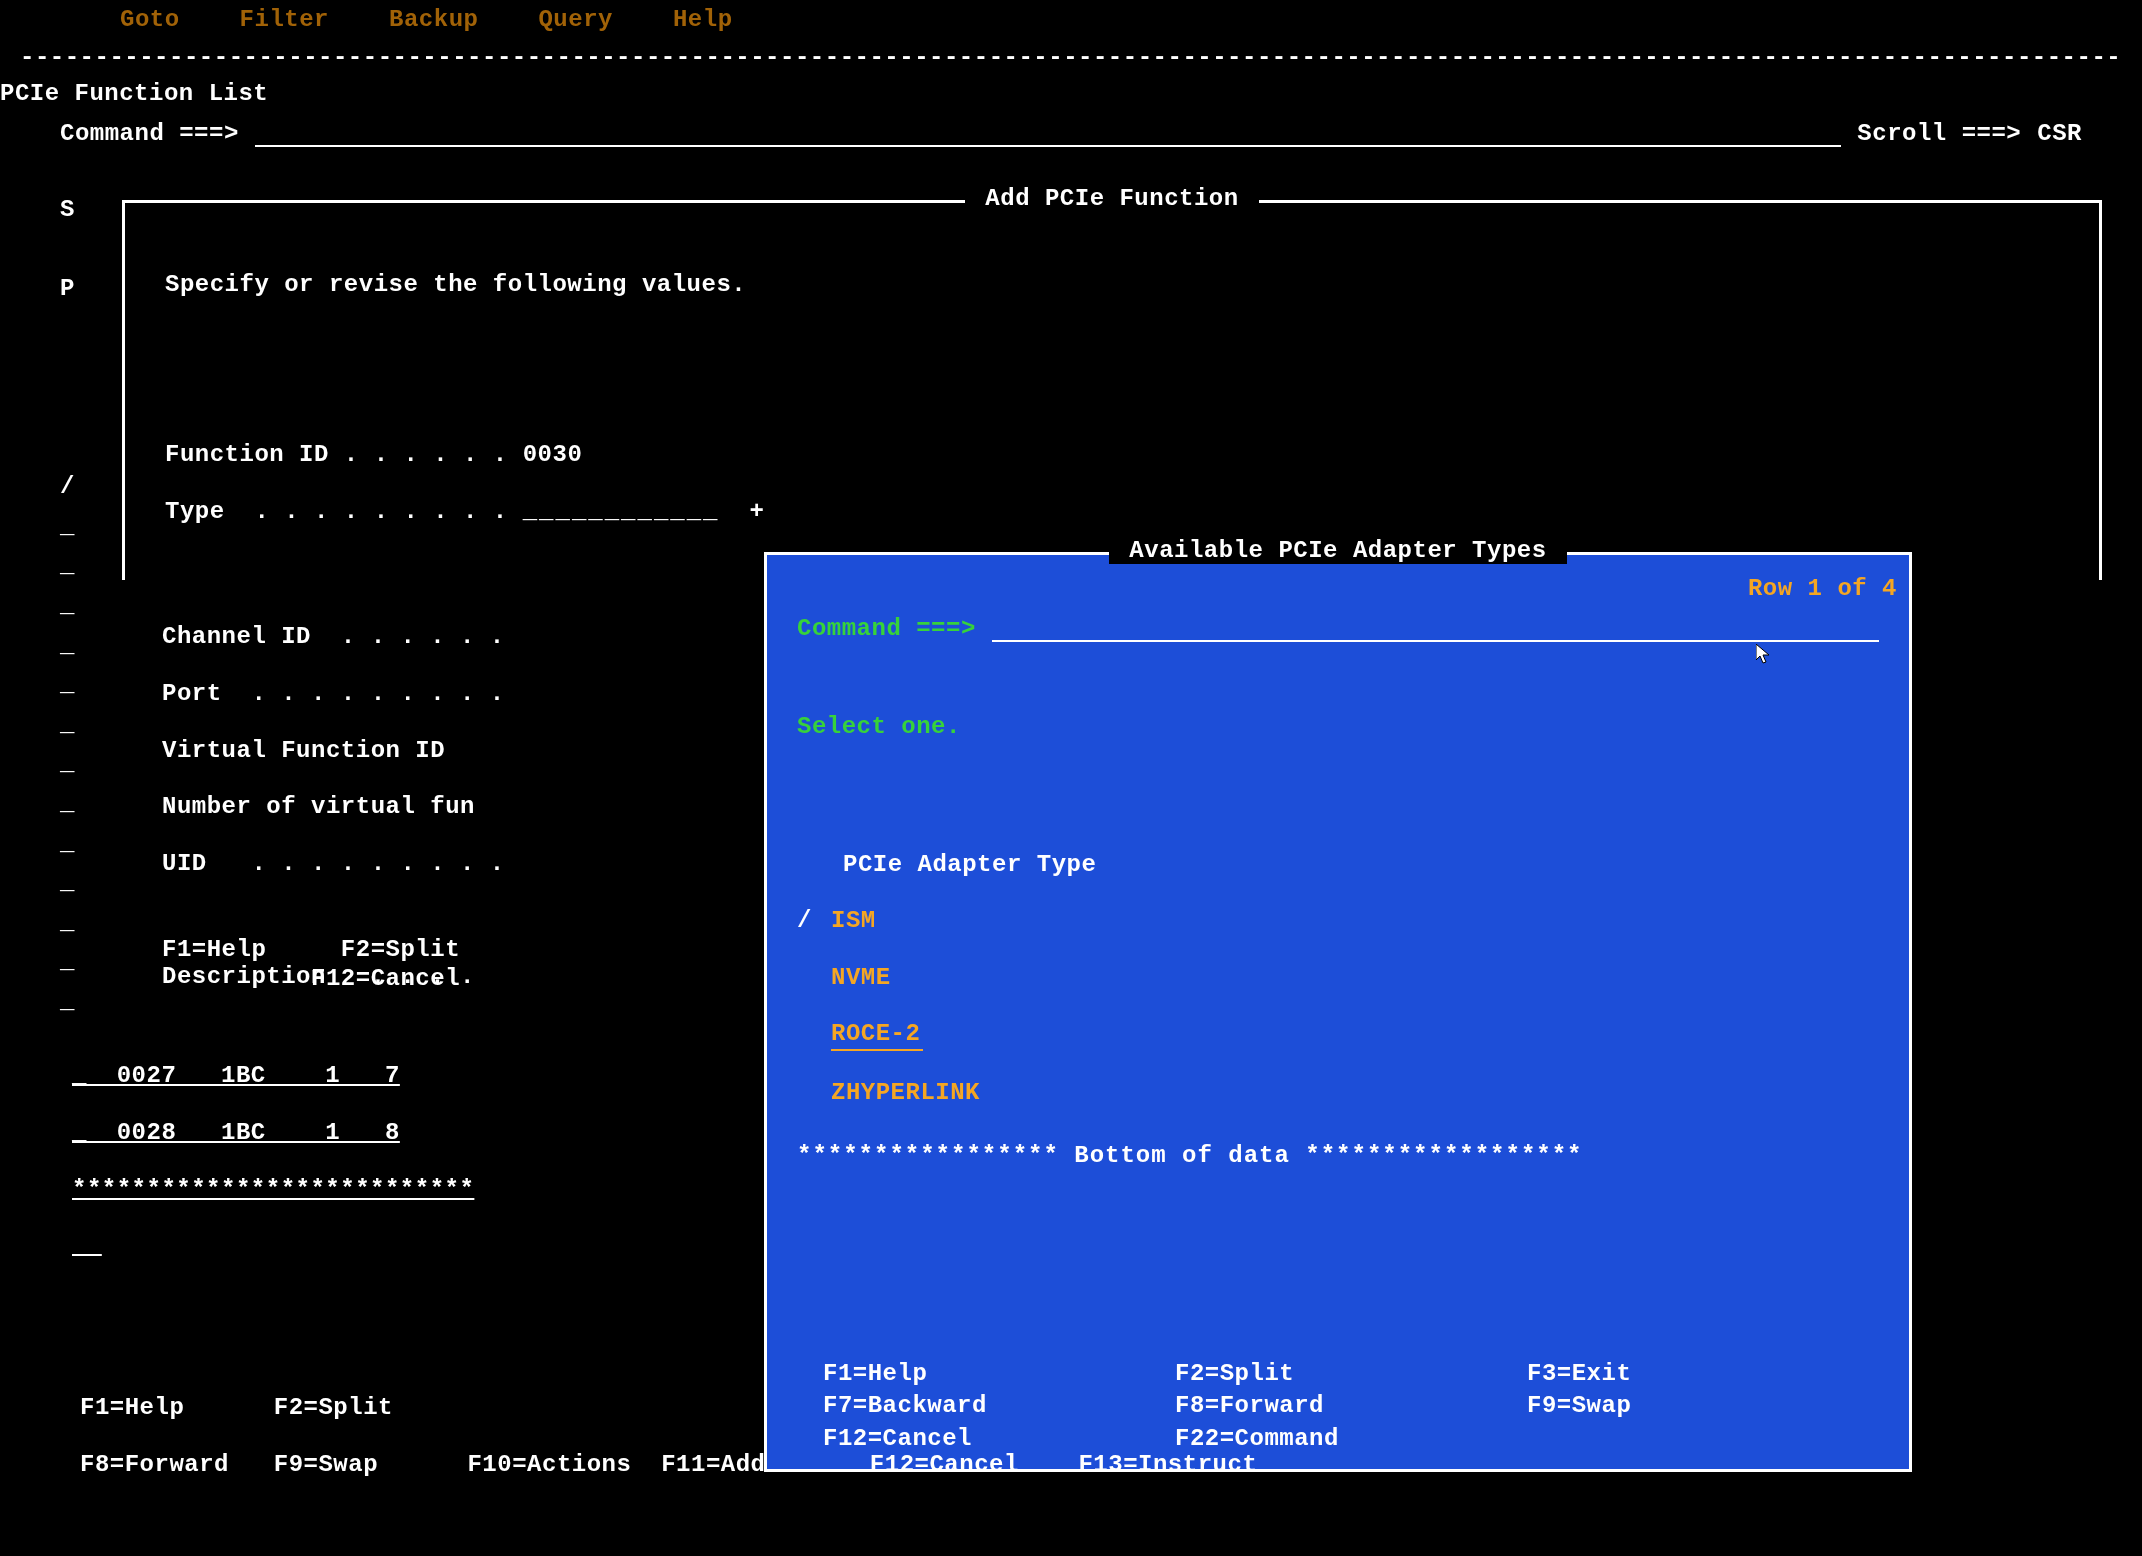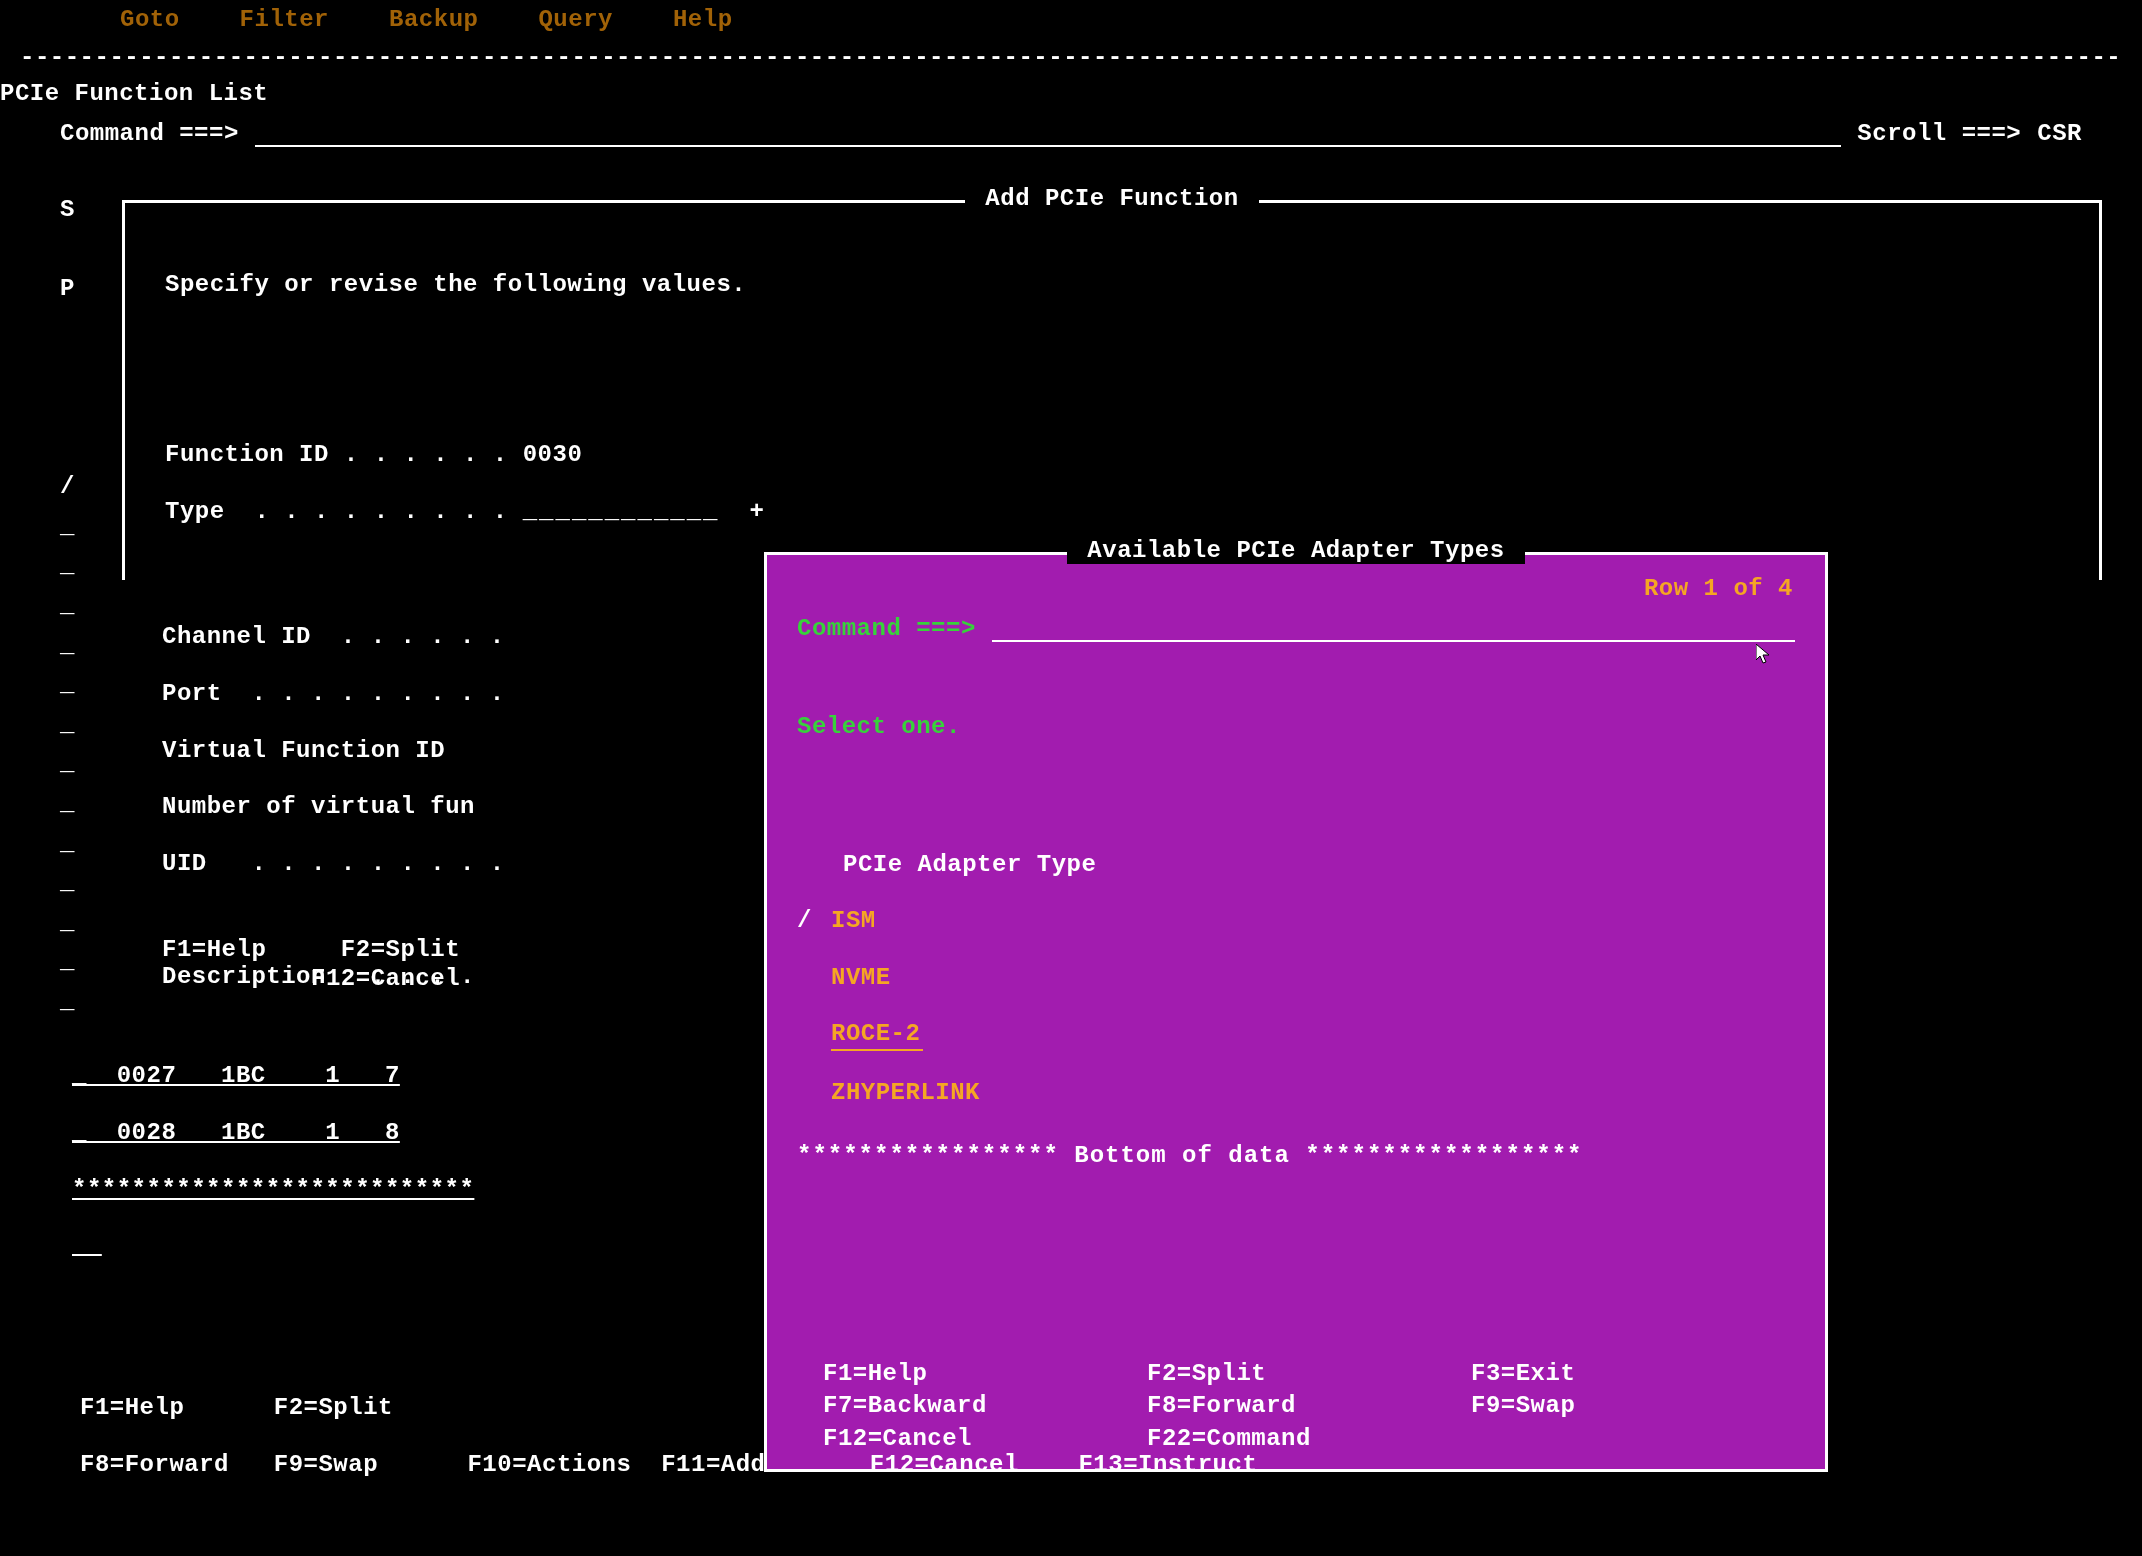--- a/index.html
+++ b/index.html
@@ -110,40 +110,40 @@
     right: 40px;
     white-space: pre;
   }
   .box-outer-body .line { margin-bottom: 0; }
 
   
   .box-inner {
     position: absolute;
     top: 552px;
     left: 764px;
-    width: 1064px;
+    width: 1148px;
     height: 920px;
     border: 3px solid #ffffff;
     box-sizing: border-box;
-    background: #a21caf;
+    background: #1d4ed8;
   }
   .box-inner-title {
     position: absolute;
     top: -18px;
     left: 0; right: 0;
     text-align: center;
   }
   .box-inner-title span {
     background: #000000;
     padding: 0 20px;
   }
   .box-inner-rowcount {
     position: absolute;
     top: 20px;
-    right: 32px;
+    right: 12px;
     color: #f5a623;
   }
   .box-inner-cmd {
     position: absolute;
     top: 60px;
     left: 30px;
     right: 30px;
     display: flex;
     align-items: baseline;
   }

